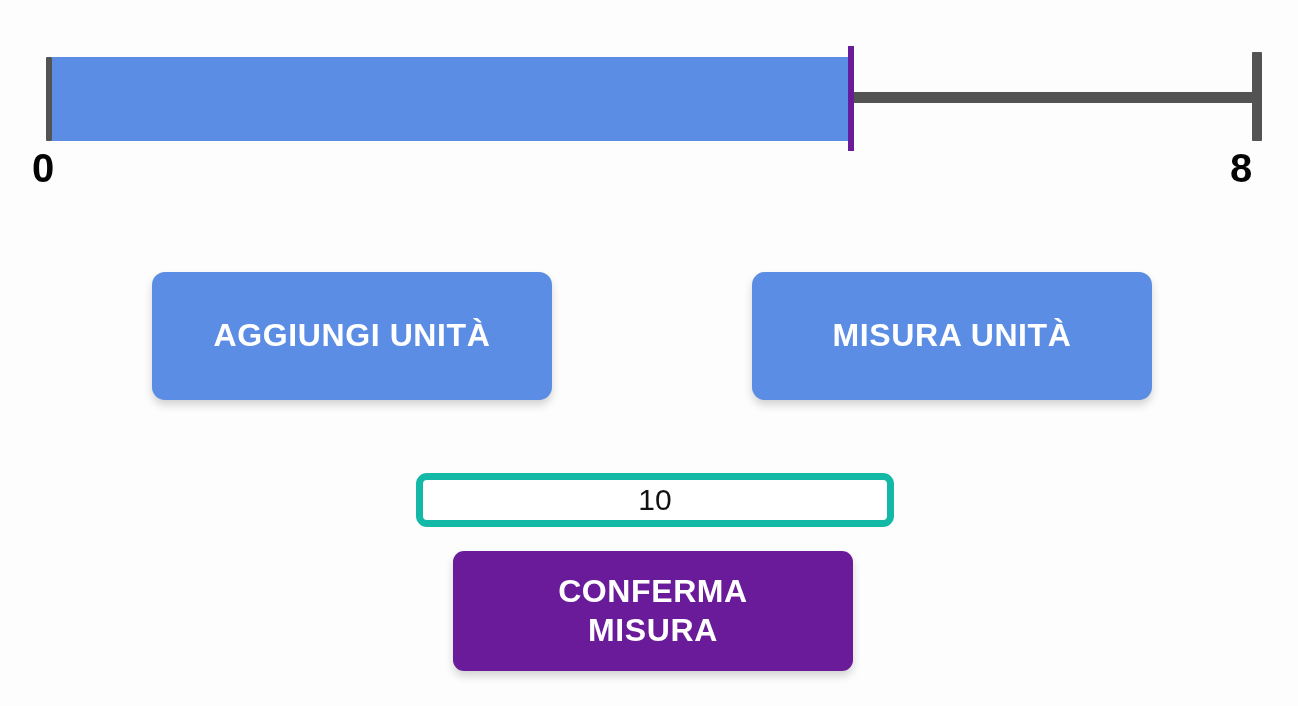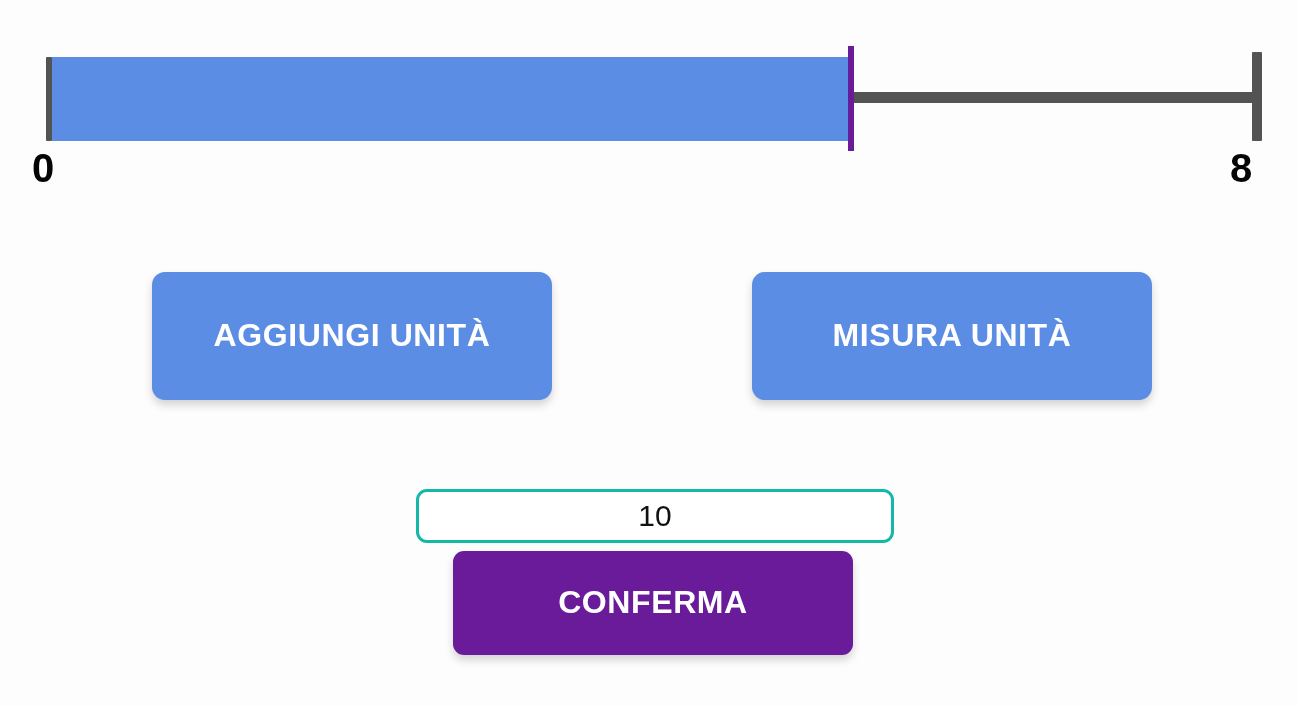--- a/index.html
+++ b/index.html
@@ -117,46 +117,45 @@
     font-size: 32px;
     box-shadow: 0 5px 9px rgba(0,0,0,0.17);
   }
   #btn-add-unit  { left: 152px; }
   #btn-remove-unit { left: 752px; }
 
   #btn-confirm {
     left: 453px;
     top: 551px;
     width: 400px;
-    height: 104px;
+    height: 120px;
     background: #6a1b9a;
     border-radius: 11px;
     font-size: 32px;
     box-shadow: 0 5px 9px rgba(0,0,0,0.17);
   }
   #btn-confirm .line { display: block; }
 
   
   #value-input {
     position: absolute;
     left: 416px;
     top: 473px;
     width: 478px;
     height: 54px;
     box-sizing: border-box;
     background: #ffffff;
-    border: 3px solid #14b8a6;
+    border: 7px solid #14b8a6;
     border-radius: 11px;
     font-family: "Liberation Sans", sans-serif;
     font-size: 30px;
     color: #111111;
     text-align: center;
     outline: none;
     padding: 8px;
-    margin-top: 16px;
   }
 </style>
 </head>
 <body>
 
 <div id="measure-slider">
 
   <div class="slider-endcap-left"></div>
 
   <div class="slider-fill"></div>
@@ -173,13 +172,14 @@
 </div>
 
 <button class="btn btn-unit" id="btn-add-unit">AGGIUNGI UNITÀ</button>
 
 <button class="btn btn-unit" id="btn-remove-unit">MISURA UNITÀ</button>
 
 <input type="text" id="value-input" value="10" style="">
 
 <button class="btn" id="btn-confirm">
   <span class="line">CONFERMA</span>
+  <span class="line">MISURA</span>
 </button>
 
 </body></html>

